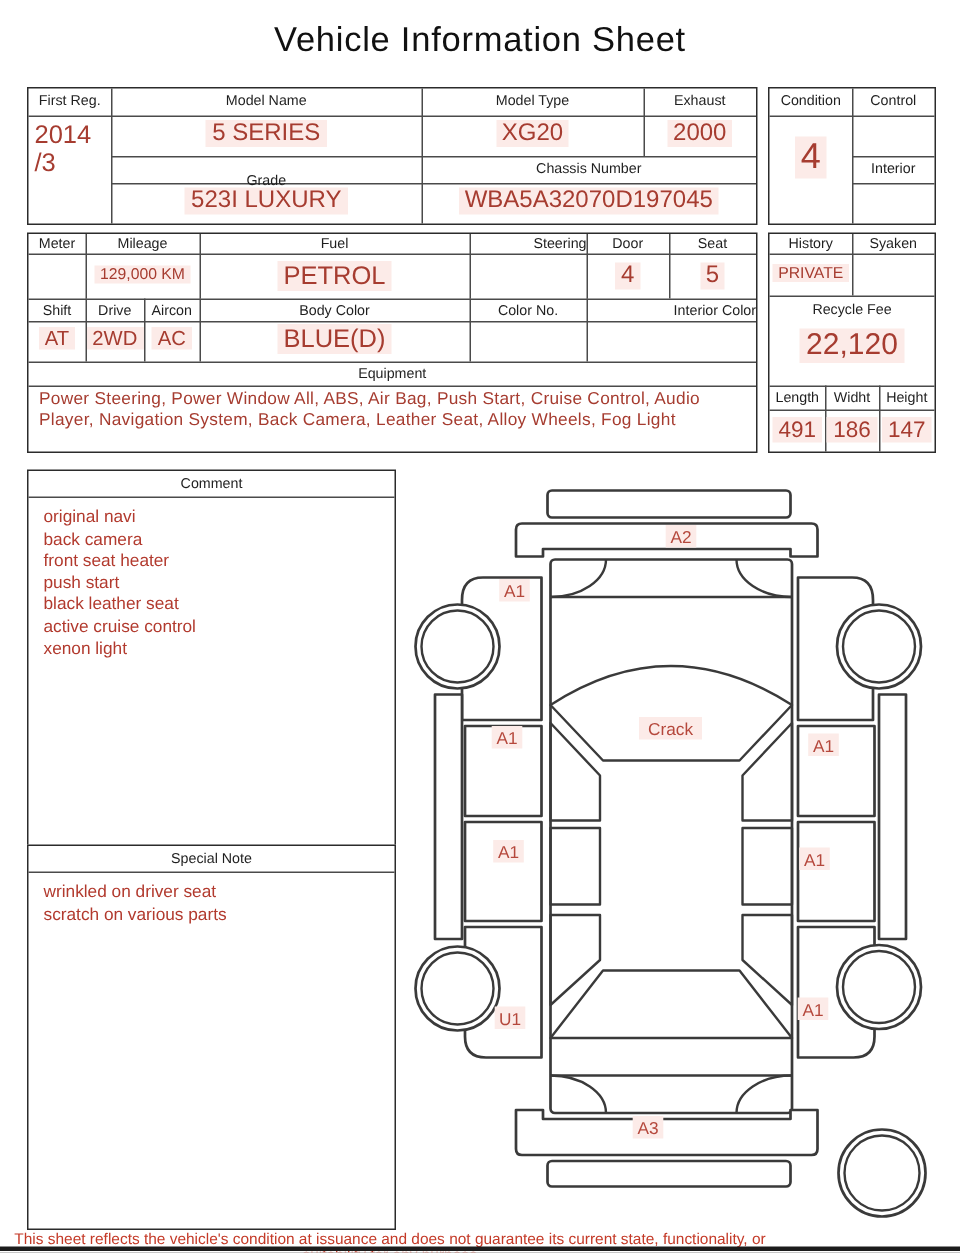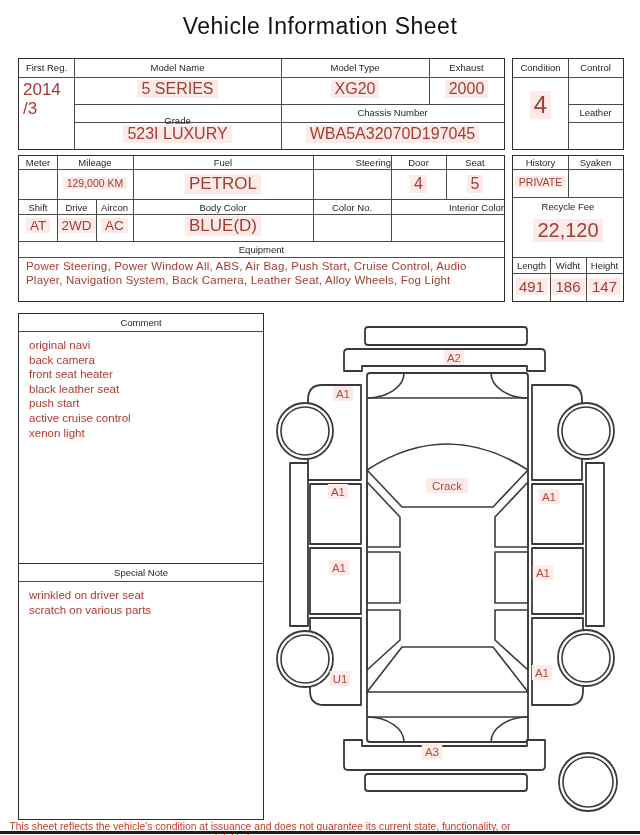--- a/index.html
+++ b/index.html
@@ -60,21 +60,21 @@
   </div>
 
   <div class="block" style="left:512px;top:58px;width:110px;height:90px;">
     <div class="vl" style="left:55px;top:0;height:90px;"></div>
     <div class="hl" style="left:0;top:18px;width:110px;"></div>
     <div class="hl" style="left:55px;top:45px;width:55px;"></div>
     <div class="hl" style="left:55px;top:63px;width:55px;"></div>
     <div class="hdr" style="left:0;top:3px;width:55px;">Condition</div>
     <div class="val fs24" style="left:0;top:32px;width:55px;"><span class="pill">4</span></div>
     <div class="hdr" style="left:55px;top:3px;width:55px;">Control</div>
-    <div class="hdr" style="left:55px;top:48px;width:55px;">Leather</div>
+    <div class="hdr" style="left:55px;top:48px;width:55px;">Interior</div>
   </div>
 
   <div class="block" style="left:18px;top:155px;width:485px;height:145px;">
     <div class="hl" style="left:0;top:13px;width:485px;"></div>
     <div class="hl" style="left:0;top:43px;width:485px;"></div>
     <div class="hl" style="left:0;top:58px;width:485px;"></div>
     <div class="hl" style="left:0;top:85px;width:485px;"></div>
     <div class="hl" style="left:0;top:101px;width:485px;"></div>
     <div class="vl" style="left:38px;top:0;height:43px;"></div>
     <div class="vl" style="left:114px;top:0;height:43px;"></div>
@@ -135,22 +135,22 @@
     <div class="val fs15" style="left:73px;top:122px;width:37px;"><span class="pill">147</span></div>
   </div>
 
   <div class="block" style="left:18px;top:313px;width:244px;height:250px;">
     <div class="hdr" style="left:0;top:3px;width:244px;">Comment</div>
     <div class="hl" style="left:0;top:17px;width:244px;"></div>
     <div class="note-body" id="comment-lines">
         <div class="note-line">original navi</div>
         <div class="note-line">back camera</div>
         <div class="note-line">front seat heater</div>
+        <div class="note-line">push start</div>
         <div class="note-line">black leather seat</div>
-        <div class="note-line">push start</div>
         <div class="note-line">active cruise control</div>
         <div class="note-line">xenon light</div>
       </div>
   </div>
 
   <div class="block" style="left:18px;top:563px;width:244px;height:255px;">
     <div class="hdr" style="left:0;top:3px;width:244px;">Special Note</div>
     <div class="hl" style="left:0;top:17px;width:244px;"></div>
     <div class="note-body" id="special-note-lines">
         <div class="note-line">wrinkled on driver seat</div>

